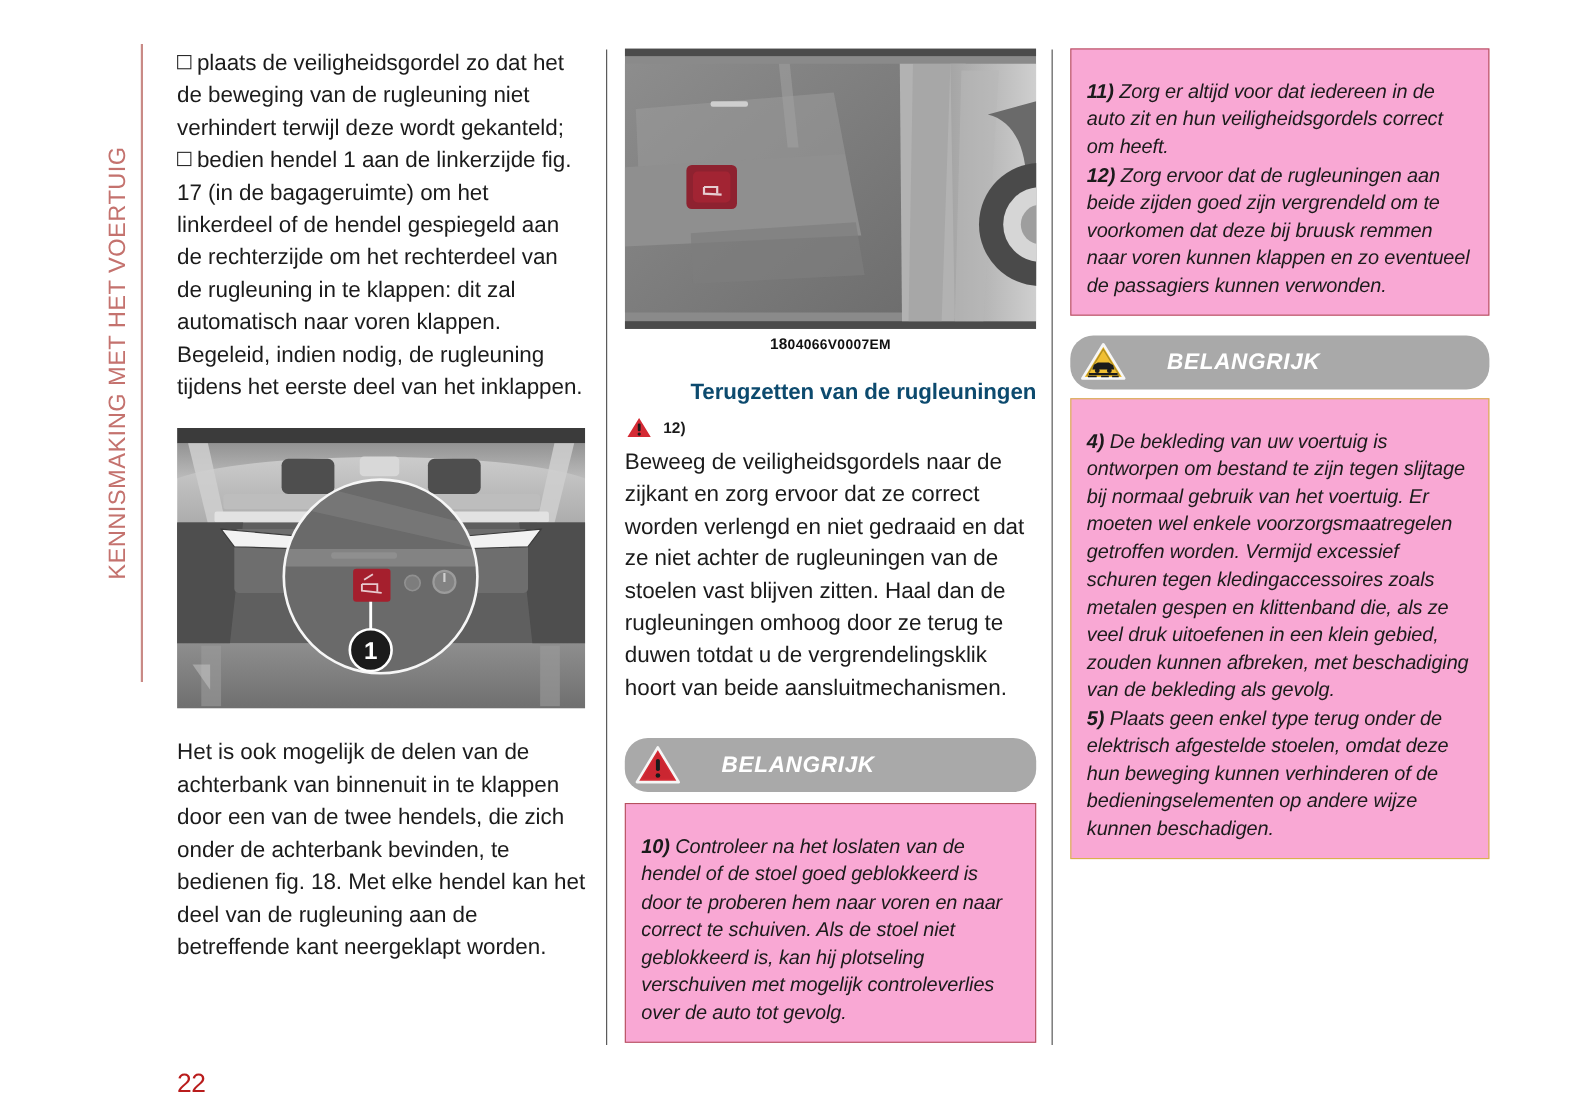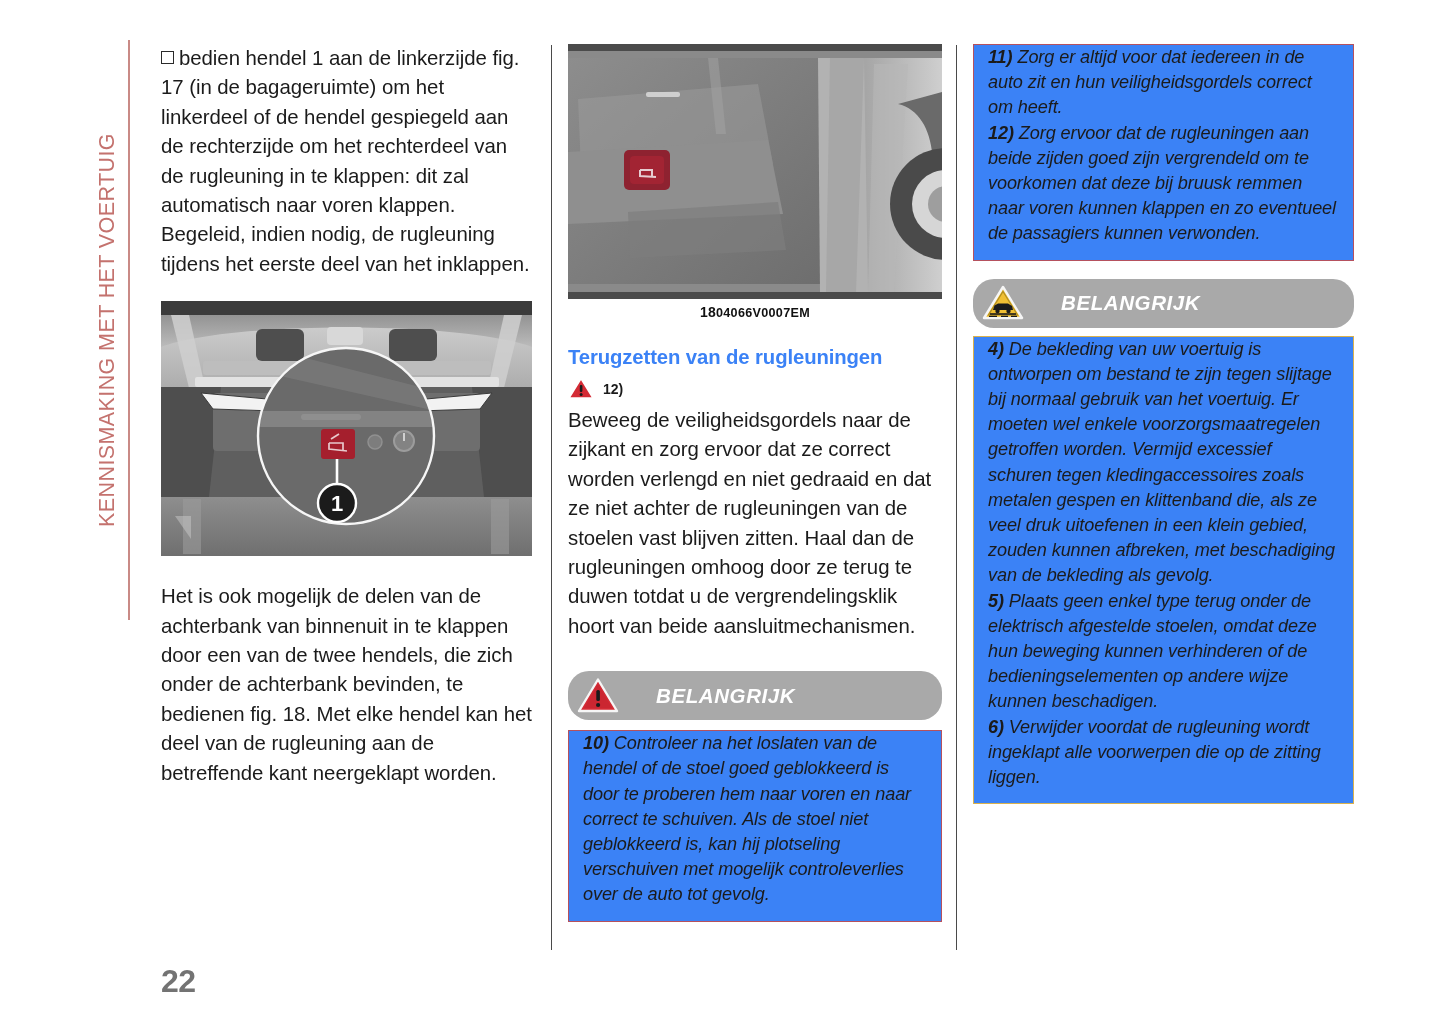--- a/index.html
+++ b/index.html
@@ -107,23 +107,24 @@
   .fig-img {
     width: 100%;
     display: block;
     border: 0;
   }
 
   
   .sect-head {
     font-size: 20.3px;
     font-weight: bold;
-    color: #3b82f6;
+    color: #0c4a6e;
     letter-spacing: -0.1px;
     margin: 0 0 8px 0;
+    text-align: right;
   }
 
   
   .warn-inline {
     display: flex;
     align-items: center;
     gap: 9px;
     margin: 4px 0 6px 0;
   }
   .warn-inline .num {
@@ -152,46 +153,46 @@
     font-weight: bold;
     font-style: italic;
     font-size: 20.5px;
     letter-spacing: 0.6px;
     margin-left: 28px;
   }
 
   
   .warn-box {
     border: 1.4px solid #b5515e;
-    padding: 0 14px 13px 14px;
+    padding: 26px 14px 13px 14px;
     box-sizing: border-box;
-    background: #3b82f6;
+    background: #f9a8d4;
   }
   .warn-box.gold { border-color: #d9b14d; }
   .warn-box .wtext {
     font-style: italic;
     font-size: 18.1px;
     line-height: 25.2px;
     color: #1b1b1b;
     letter-spacing: -0.1px;
   }
   .warn-box .wtext b {
     font-weight: bold;
     font-style: italic;
   }
   .warn-box p { margin: 0; }
 
   
   .page-num {
     position: absolute;
     left: 161px;
     bottom: 18px;
-    font-size: 32px;
-    font-weight: bold;
-    color: #737373;
+    font-size: 24px;
+    font-weight: normal;
+    color: #b91c1c;
     letter-spacing: -0.5px;
   }
 
   
   .mt-18 { margin-top: 18px; }
   .mt-22 { margin-top: 22px; }
   .mt-26 { margin-top: 26px; }
   .mt-30 { margin-top: 30px; }
   .mt-10 { margin-top: 10px; }
   .mt-8  { margin-top: 8px; }
@@ -205,20 +206,23 @@
     <div class="rule"></div>
     <div class="vtext">KENNISMAKING MET HET VOERTUIG</div>
   </div>
 
   <div class="col-divider d1"></div>
   <div class="col-divider d2"></div>
 
   <div class="col col1">
 
     <div class="body-text">
+      <p>
+        <span class="bullet-sq"></span><span>plaats de veiligheidsgordel zo dat het de beweging van de rugleuning niet verhindert terwijl deze wordt gekanteld;</span>
+      </p>
       <p>
         <span class="bullet-sq"></span><span>bedien hendel 1 aan de linkerzijde fig. 17 (in de bagageruimte) om het linkerdeel of de hendel gespiegeld aan de rechterzijde om het rechterdeel van de rugleuning in te klappen: dit zal automatisch naar voren klappen. Begeleid, indien nodig, de rugleuning tijdens het eerste deel van het inklappen.</span>
       </p>
     </div>
 
     <div class="figure mt-22">
       <svg class="fig-img" viewBox="0 0 371 255" width="371" height="255">
         <defs>
           <linearGradient id="trunkBg" x1="0" y1="0" x2="0" y2="1">
             <stop offset="0" stop-color="#d9d9d9"></stop>
@@ -399,20 +403,19 @@
           <path d="M8,32.3 L16,32.3 M20,32.3 L27,32.3 M30,32.3 L36,32.3" stroke="#1b1b1b" stroke-width="1.3"></path>
         </svg>
       </div>
       <div class="imp-label">BELANGRIJK</div>
     </div>
 
     <div class="warn-box gold mt-8">
       <div class="wtext">
         <p><b>4)</b> <span>De bekleding van uw voertuig is ontworpen om bestand te zijn tegen slijtage bij normaal gebruik van het voertuig. Er moeten wel enkele voorzorgsmaatregelen getroffen worden. Vermijd excessief schuren tegen kledingaccessoires zoals metalen gespen en klittenband die, als ze veel druk uitoefenen in een klein gebied, zouden kunnen afbreken, met beschadiging van de bekleding als gevolg.</span></p>
         <p><b>5)</b> <span>Plaats geen enkel type terug onder de elektrisch afgestelde stoelen, omdat deze hun beweging kunnen verhinderen of de bedieningselementen op andere wijze kunnen beschadigen.</span></p>
-        <p><b>6)</b> <span>Verwijder voordat de rugleuning wordt ingeklapt alle voorwerpen die op de zitting liggen.</span></p>
       </div>
     </div>
   </div>
 
   <div class="page-num">22</div>
 
 </div>
 
 </body></html>

